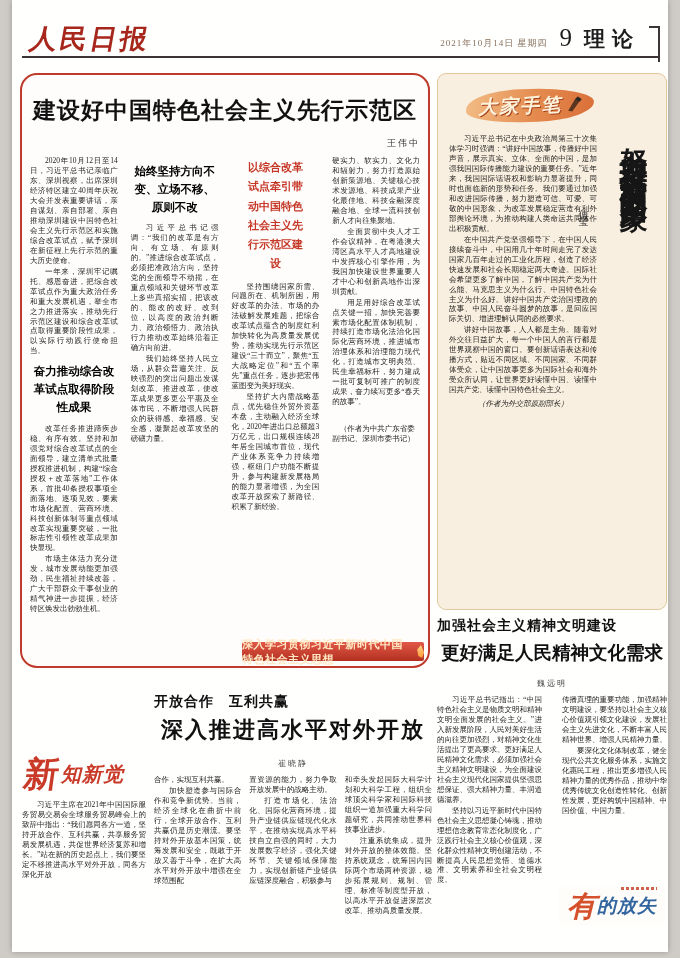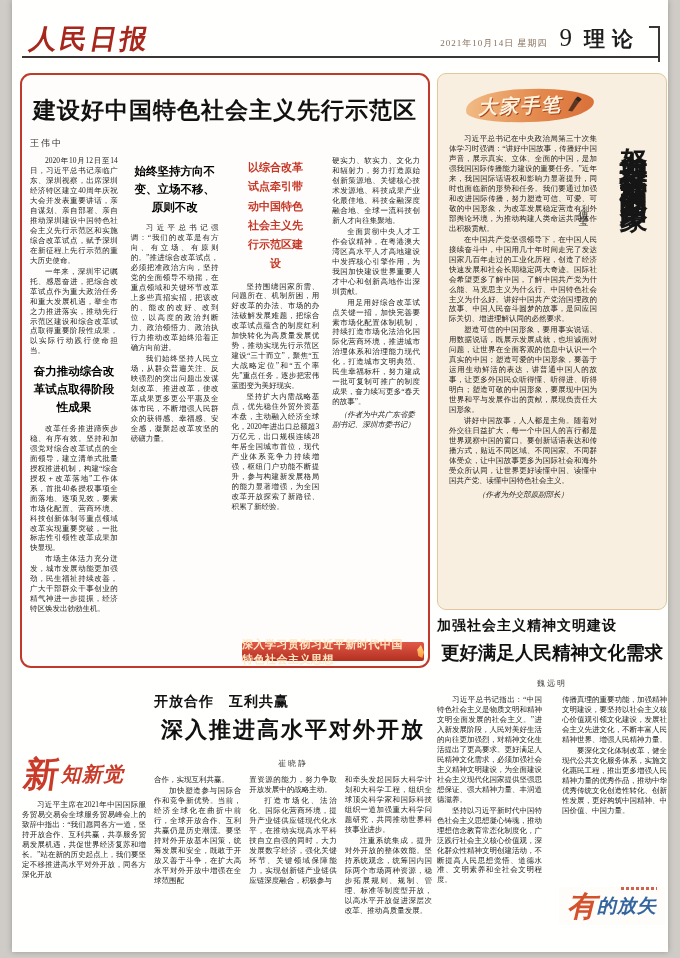--- a/index.html
+++ b/index.html
@@ -11,32 +11,32 @@
   
   .header{position:absolute;left:10px;right:8px;top:24px;height:34px;border-bottom:2px solid #3b3633}
   .masthead{position:absolute;left:8px;bottom:3px;font-size:27px;line-height:1;color:#a8271c;font-weight:bold;transform:skewX(-10deg);letter-spacing:3px;font-family:"Liberation Serif",serif}
   .header-right{position:absolute;right:20px;bottom:3px;display:flex;align-items:baseline;gap:12px}
   .date-line{font-size:9px;color:#86705c;letter-spacing:1px}
   .page-num{font-size:25px;color:#1d1d1d;font-family:"Liberation Serif",serif}
   .section-name{font-size:21px;font-weight:bold;color:#1d1d1d;letter-spacing:7px;font-family:"Liberation Sans",sans-serif}
   .corner-mark{position:absolute;right:0;top:2px;width:11px;height:36px;border-top:2px solid #3b3633;border-right:2px solid #3b3633}
 
   
-  .main-box{position:absolute;left:8px;top:73px;width:410px;height:595px;border:2px solid #bf3a2b;border-radius:11px;padding:6px 8px;background:#fffdfb}
+  .main-box{position:absolute;left:8px;top:73px;width:410px;height:595px;border:2px solid #bf3a2b;border-radius:17px;padding:6px 8px;background:#fffdfb}
   .main-title{margin-top:14px;text-align:center;font-family:"Liberation Sans",sans-serif;font-weight:bold;font-size:23px;letter-spacing:1px;color:#111}
-  .main-author{margin:11px 0 6px;text-align:left;font-size:9px;color:#333;letter-spacing:2px}
+  .main-author{margin:11px 0 6px;text-align:right;font-size:9px;color:#333;letter-spacing:2px}
   .cols4{display:flex;gap:13px;height:472px;overflow:hidden;margin-top:4px}
   .cols4 .col{flex:1;min-width:0}
 
   .textcol{font-size:7.5px;line-height:1.33;text-align:justify;color:#1f1d1b}
   .textcol p{text-indent:2em;margin:0 0 1px}
   .lead{font-size:7.5px;line-height:1.33;text-align:justify;color:#1f1d1b;text-indent:0;margin:0 0 1px}
   .subhead{font-family:"Liberation Sans",sans-serif;font-weight:bold;font-size:11.5px;line-height:1.55;text-align:center;color:#000;margin:7px 2px}
   .callout{font-family:"Liberation Sans",sans-serif;font-weight:bold;font-size:11px;line-height:1.75;text-align:center;color:#c53726;margin:2px 16px 8px}
-  .endnote{font-size:7.5px;line-height:1.35;color:#1f1d1b;text-indent:1em;font-style:italic;margin-top:3px}
+  .endnote{font-size:7.5px;line-height:1.35;color:#1f1d1b;text-indent:1em;margin-top:17px}
 
   .series-banner{position:absolute;right:4px;bottom:5px;width:182px;height:19px;display:flex;align-items:center;justify-content:center;background:linear-gradient(180deg,#e25848,#b23020);border-radius:2px;color:#ffe8c2;font-family:"Liberation Sans",sans-serif;font-weight:bold;font-size:11px;letter-spacing:.5px}
   .banner-flame{width:10px;height:13px;margin-left:4px;background:linear-gradient(#ffd887,#ff9636);clip-path:polygon(55% 0,100% 55%,75% 100%,15% 85%,0 35%)}
 
   
   .cream-box{position:absolute;left:425px;top:73px;width:230px;height:537px;background:#f8efe0;border:1px solid #e2c79d;border-radius:9px;overflow:hidden}
   .brush-logo{position:absolute;left:28px;top:15px;width:128px;height:33px;background:linear-gradient(100deg,#f2bd86 0%,#e48a4e 55%,#d96f38 100%);border-radius:46% 54% 48% 52%/62% 48% 60% 40%;transform:rotate(-2deg);display:flex;align-items:center;justify-content:center;gap:4px}
   .brush-logo .brush-text{font-size:19px;font-weight:bold;font-style:italic;letter-spacing:2px;color:#fdf3dd;text-shadow:1px 1px 0 #a8441c}
   .vertical-title{position:absolute;right:14px;top:52px;writing-mode:vertical-rl;font-family:"Liberation Sans",sans-serif;font-weight:bold;font-size:28px;letter-spacing:4px;color:#161616}
   .vertical-author{position:absolute;right:76px;top:128px;writing-mode:vertical-rl;font-size:10px;letter-spacing:6px;color:#3a3a3a}
@@ -135,21 +135,20 @@
           <polygon points="2,14 9,3 13,6 6,15" fill="#5a3520"></polygon>
           <polygon points="9,3 12,0 16,3 13,6" fill="#2e2620"></polygon>
         </svg>
       </div>
       <div class="vertical-author">傅莹</div>
       <div class="vertical-title">努力塑造可信可爱可敬的中国形象</div>
       <div class="cream-body">
         <div class="textcol">
             <p>习近平总书记在中央政治局第三十次集体学习时强调：“讲好中国故事，传播好中国声音，展示真实、立体、全面的中国，是加强我国国际传播能力建设的重要任务。”近年来，我国国际话语权和影响力显著提升，同时也面临新的形势和任务。我们要通过加强和改进国际传播，努力塑造可信、可爱、可敬的中国形象，为改革发展稳定营造有利外部舆论环境，为推动构建人类命运共同体作出积极贡献。</p>
             <p>在中国共产党坚强领导下，在中国人民接续奋斗中，中国用几十年时间走完了发达国家几百年走过的工业化历程，创造了经济快速发展和社会长期稳定两大奇迹。国际社会希望更多了解中国，了解中国共产党为什么能、马克思主义为什么行、中国特色社会主义为什么好。讲好中国共产党治国理政的故事、中国人民奋斗圆梦的故事，是回应国际关切、增进理解认同的必然要求。</p>
-            <p>塑造可信的中国形象，要用事实说话、用数据说话，既展示发展成就，也坦诚面对问题，让世界在全面客观的信息中认识一个真实的中国；塑造可爱的中国形象，要善于运用生动鲜活的表达，讲普通中国人的故事，让更多外国民众听得懂、听得进、听得明白；塑造可敬的中国形象，要展现中国为世界和平与发展作出的贡献，展现负责任大国形象。</p>
             <p>讲好中国故事，人人都是主角。随着对外交往日益扩大，每一个中国人的言行都是世界观察中国的窗口。要创新话语表达和传播方式，贴近不同区域、不同国家、不同群体受众，让中国故事更多为国际社会和海外受众所认同，让世界更好读懂中国、读懂中国共产党、读懂中国特色社会主义。</p>
           </div>
         <div class="cream-endnote">（作者为外交部原副部长）</div>
       </div>
     </div>
 
     <div class="spirit">
       <div class="kicker">加强社会主义精神文明建设</div>
       <div class="spirit-title">更好满足人民精神文化需求</div>
       <div class="small-author">魏远明</div>

